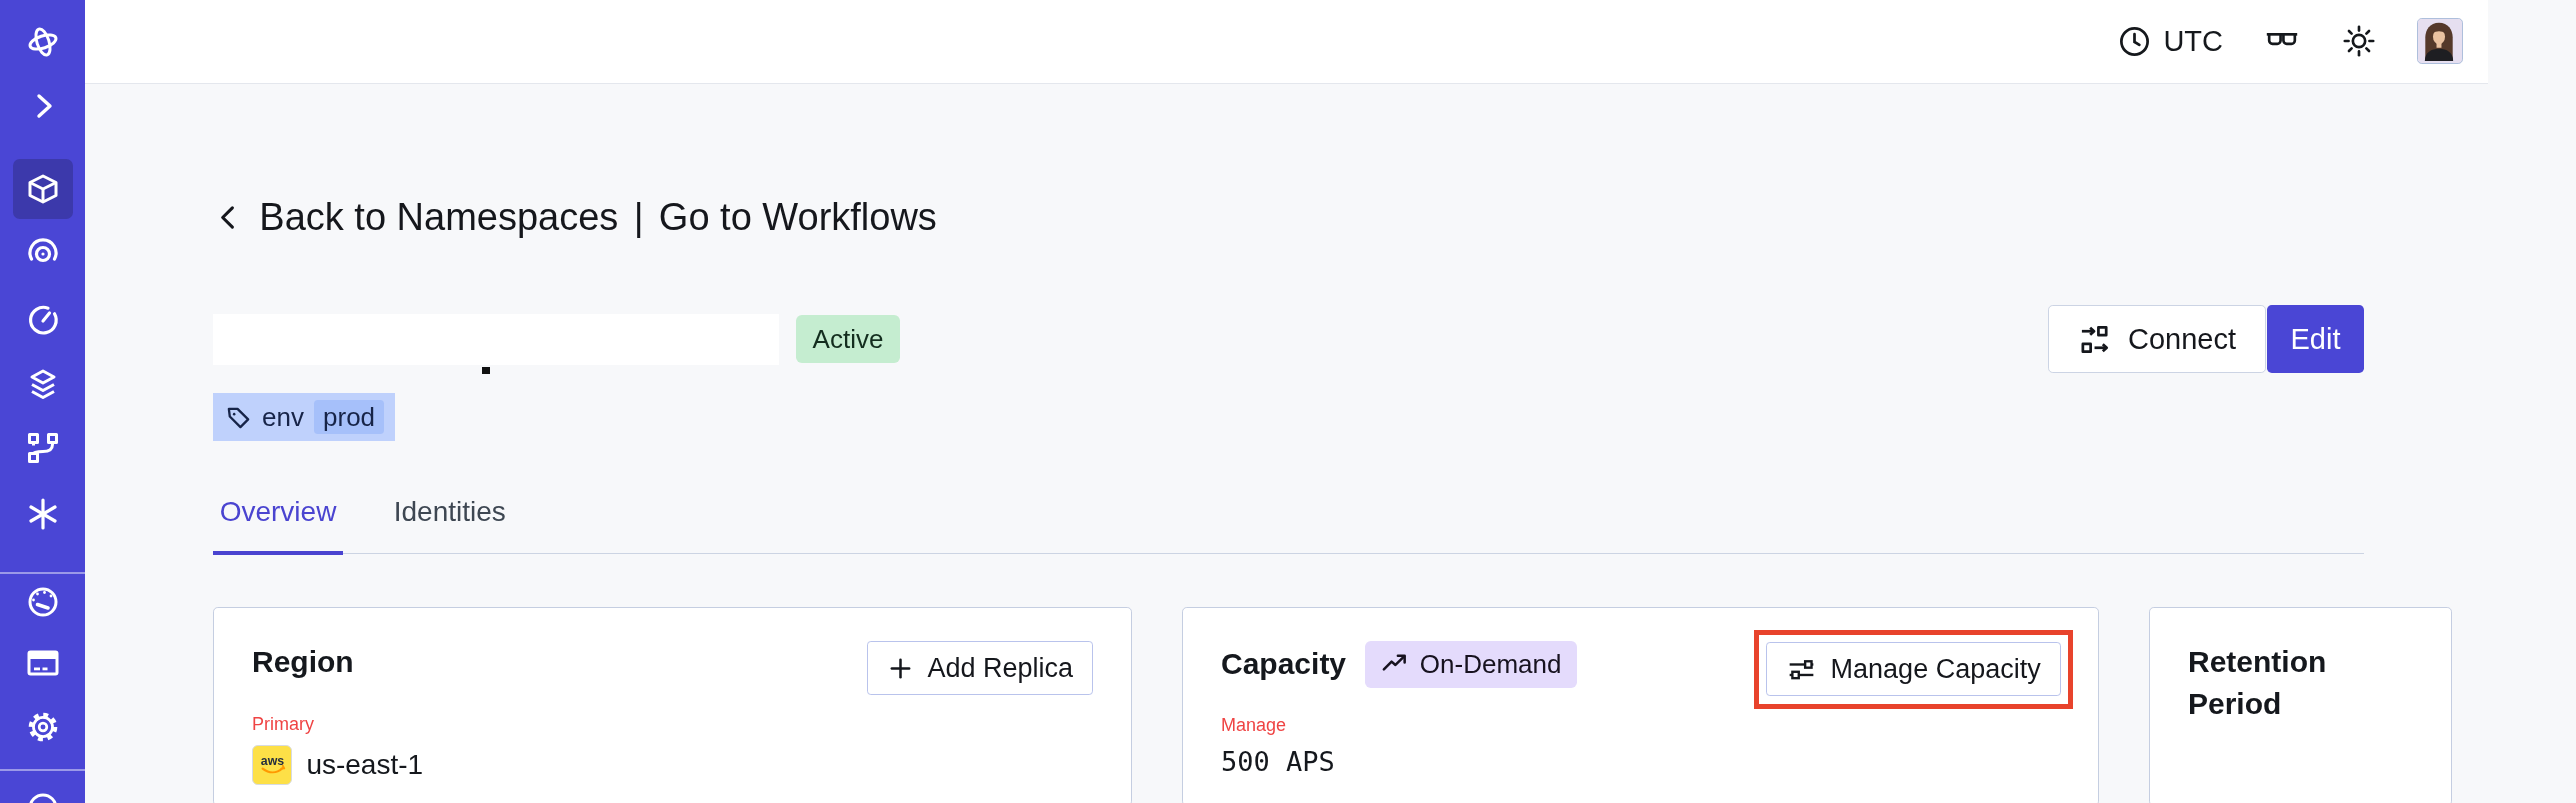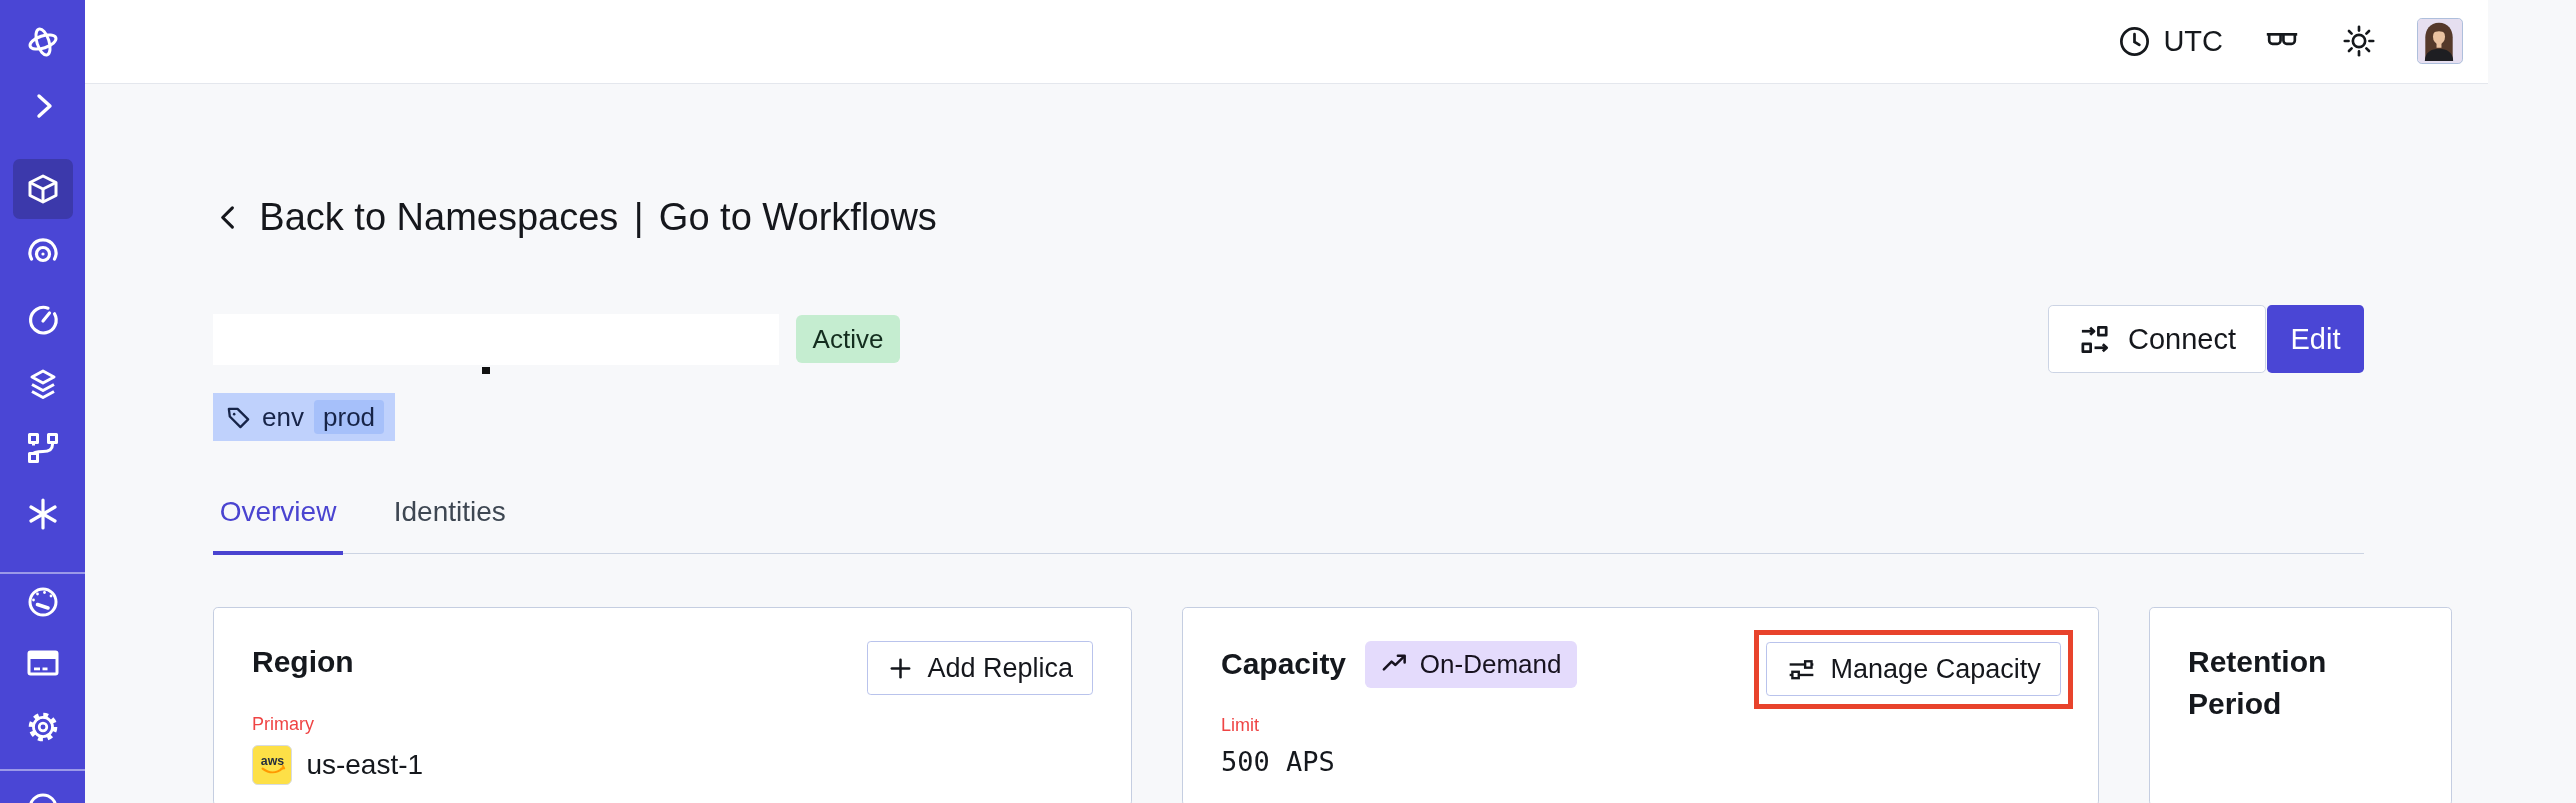--- a/index.html
+++ b/index.html
@@ -305,21 +305,21 @@
                     <path d="M4 11.5 H30"></path>
                     <rect x="21" y="8" width="7" height="7" fill="#fff"></rect>
                     <path d="M4 23 H30"></path>
                     <rect x="7" y="19.5" width="7" height="7" fill="#fff"></rect>
                   </svg>
                 </span>
                 <span>Manage Capacity</span>
               </button>
             </div>
           </div>
-          <div class="card-label" style="margin-top:5.8px">Limit</div>
+          <div class="card-label" style="margin-top:5.8px">Manage</div>
           <div class="value-row mono">500 APS</div>
         </section>
 
         <section class="card">
           <div class="card-title">Retention Period</div>
           <div class="mono retention-value">30 Days</div>
         </section>
 
       </div>
     </div>

